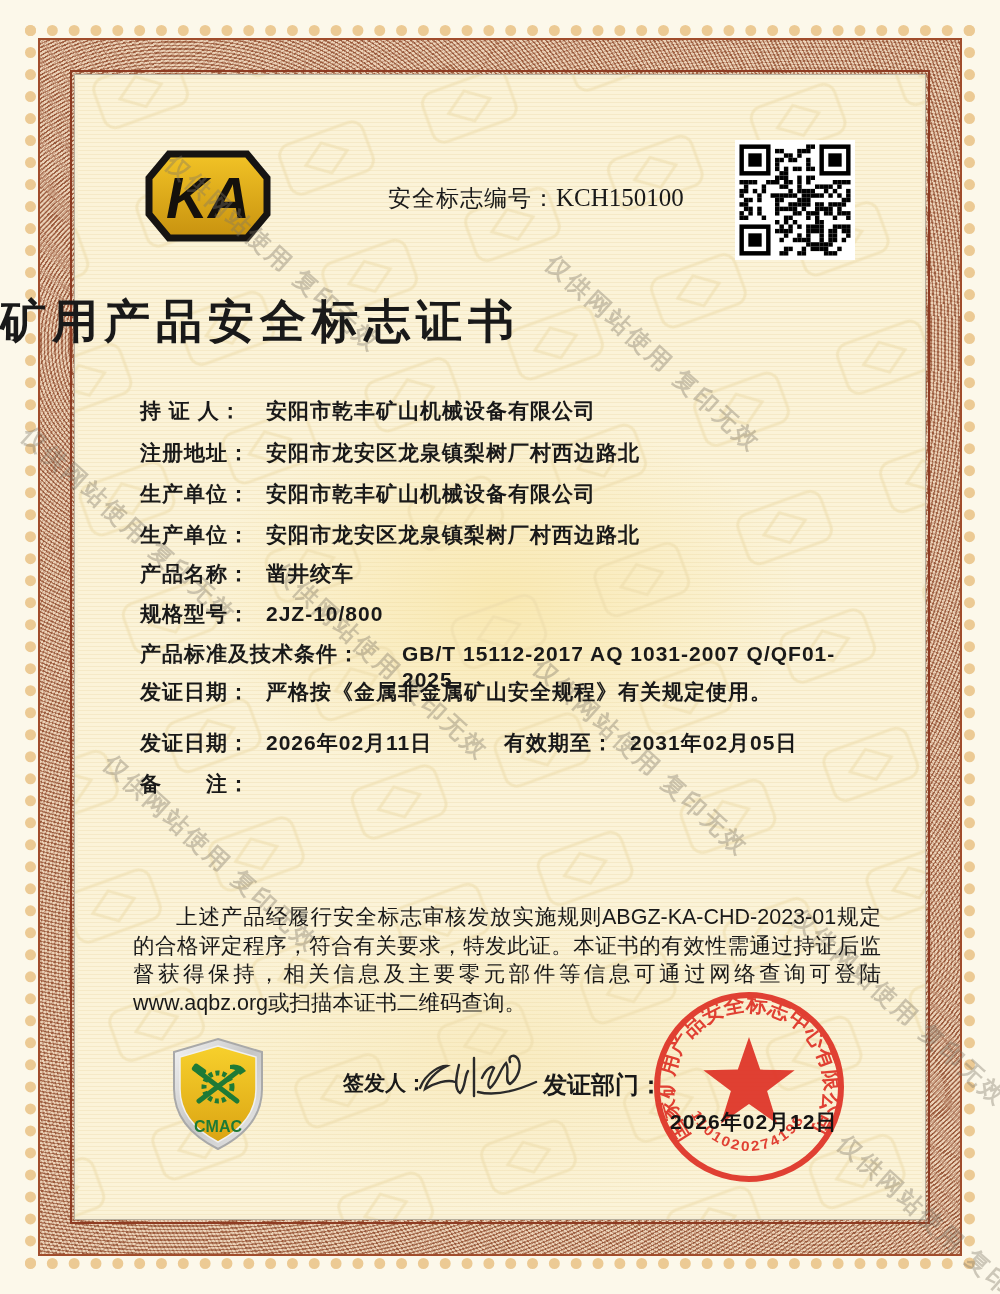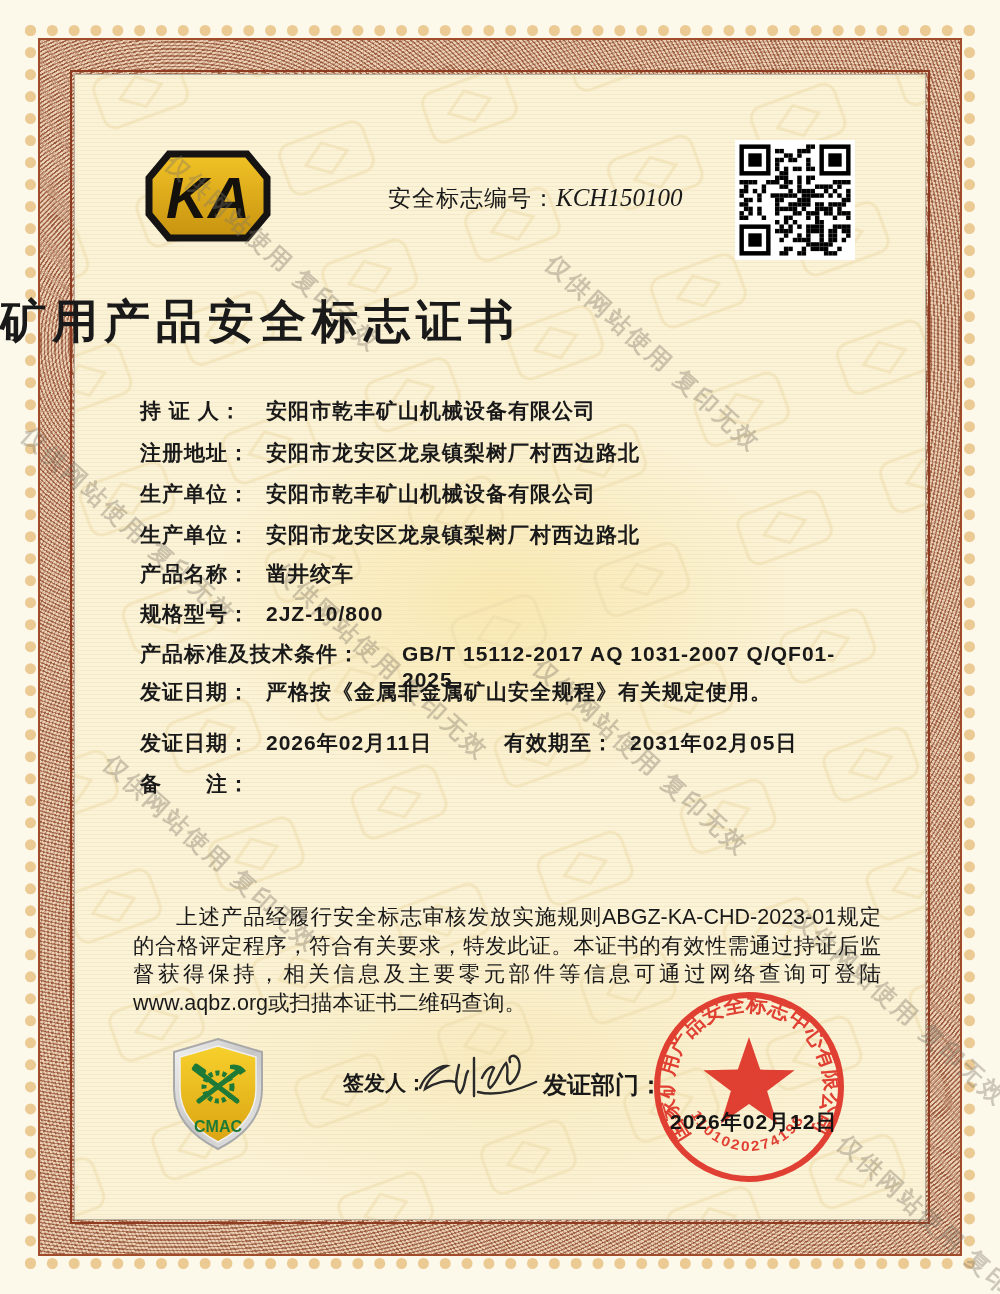--- a/index.html
+++ b/index.html
@@ -17,21 +17,21 @@
   .content{position:absolute;inset:74px;background:#fbf3d8;border:1px solid #b6ae9c;
         box-shadow:inset 0 0 0 3px #f7eed4;
         background-image:
           radial-gradient(ellipse 430px 270px at 50% 46%, rgba(247,224,148,.55), rgba(247,224,148,0) 70%),
           radial-gradient(ellipse 520px 220px at 50% 86%, rgba(244,221,150,.35), rgba(244,221,150,0) 70%),
           repeating-linear-gradient(0deg, rgba(221,193,128,.20) 0 1px, rgba(0,0,0,0) 1px 4px);}
   .tilelayer{position:absolute;inset:0;width:100%;height:100%;opacity:.55;pointer-events:none;}
   
   .ka-logo{position:absolute;left:145px;top:150px;}
   .certno{position:absolute;left:388px;top:183px;font-size:23px;font-weight:500;letter-spacing:1px;z-index:5;}
-  .certno .num{font-family:"Liberation Serif",serif;font-size:25px;font-weight:500;letter-spacing:0;font-style:italic;}
+  .certno .num{font-family:"Liberation Serif",serif;font-size:25px;font-weight:500;letter-spacing:0;}
   .qrbox{position:absolute;left:735px;top:140px;width:120px;height:120px;background:#fff;padding:0;z-index:5;}
   
   .title{position:absolute;left:0;width:1000px;top:291px;text-align:left;
          font-family:"DejaVu Serif","Liberation Serif",serif;
          font-size:46px;font-weight:900;letter-spacing:6px;z-index:5;}
   
   .row{position:absolute;left:140px;width:744px;display:flex;align-items:flex-start;
        font-size:21px;font-weight:700;z-index:5;line-height:26px;}
   .lbl{flex:0 0 126px;letter-spacing:1px;}
   .lbl.wide{flex:0 0 262px;}

